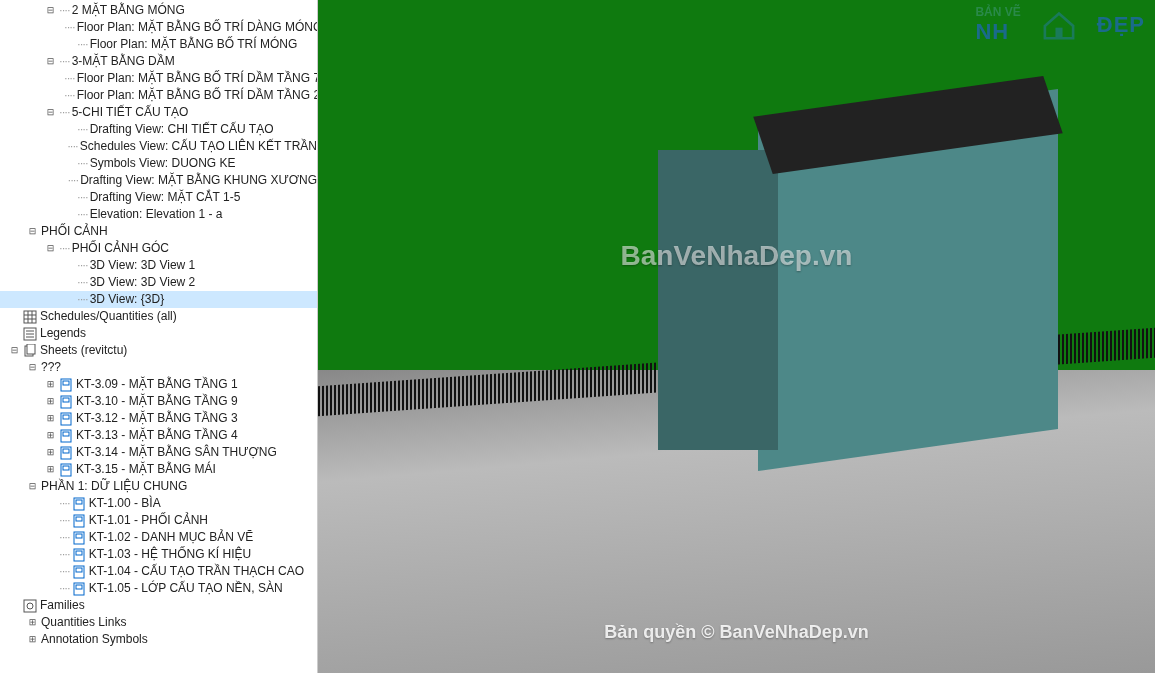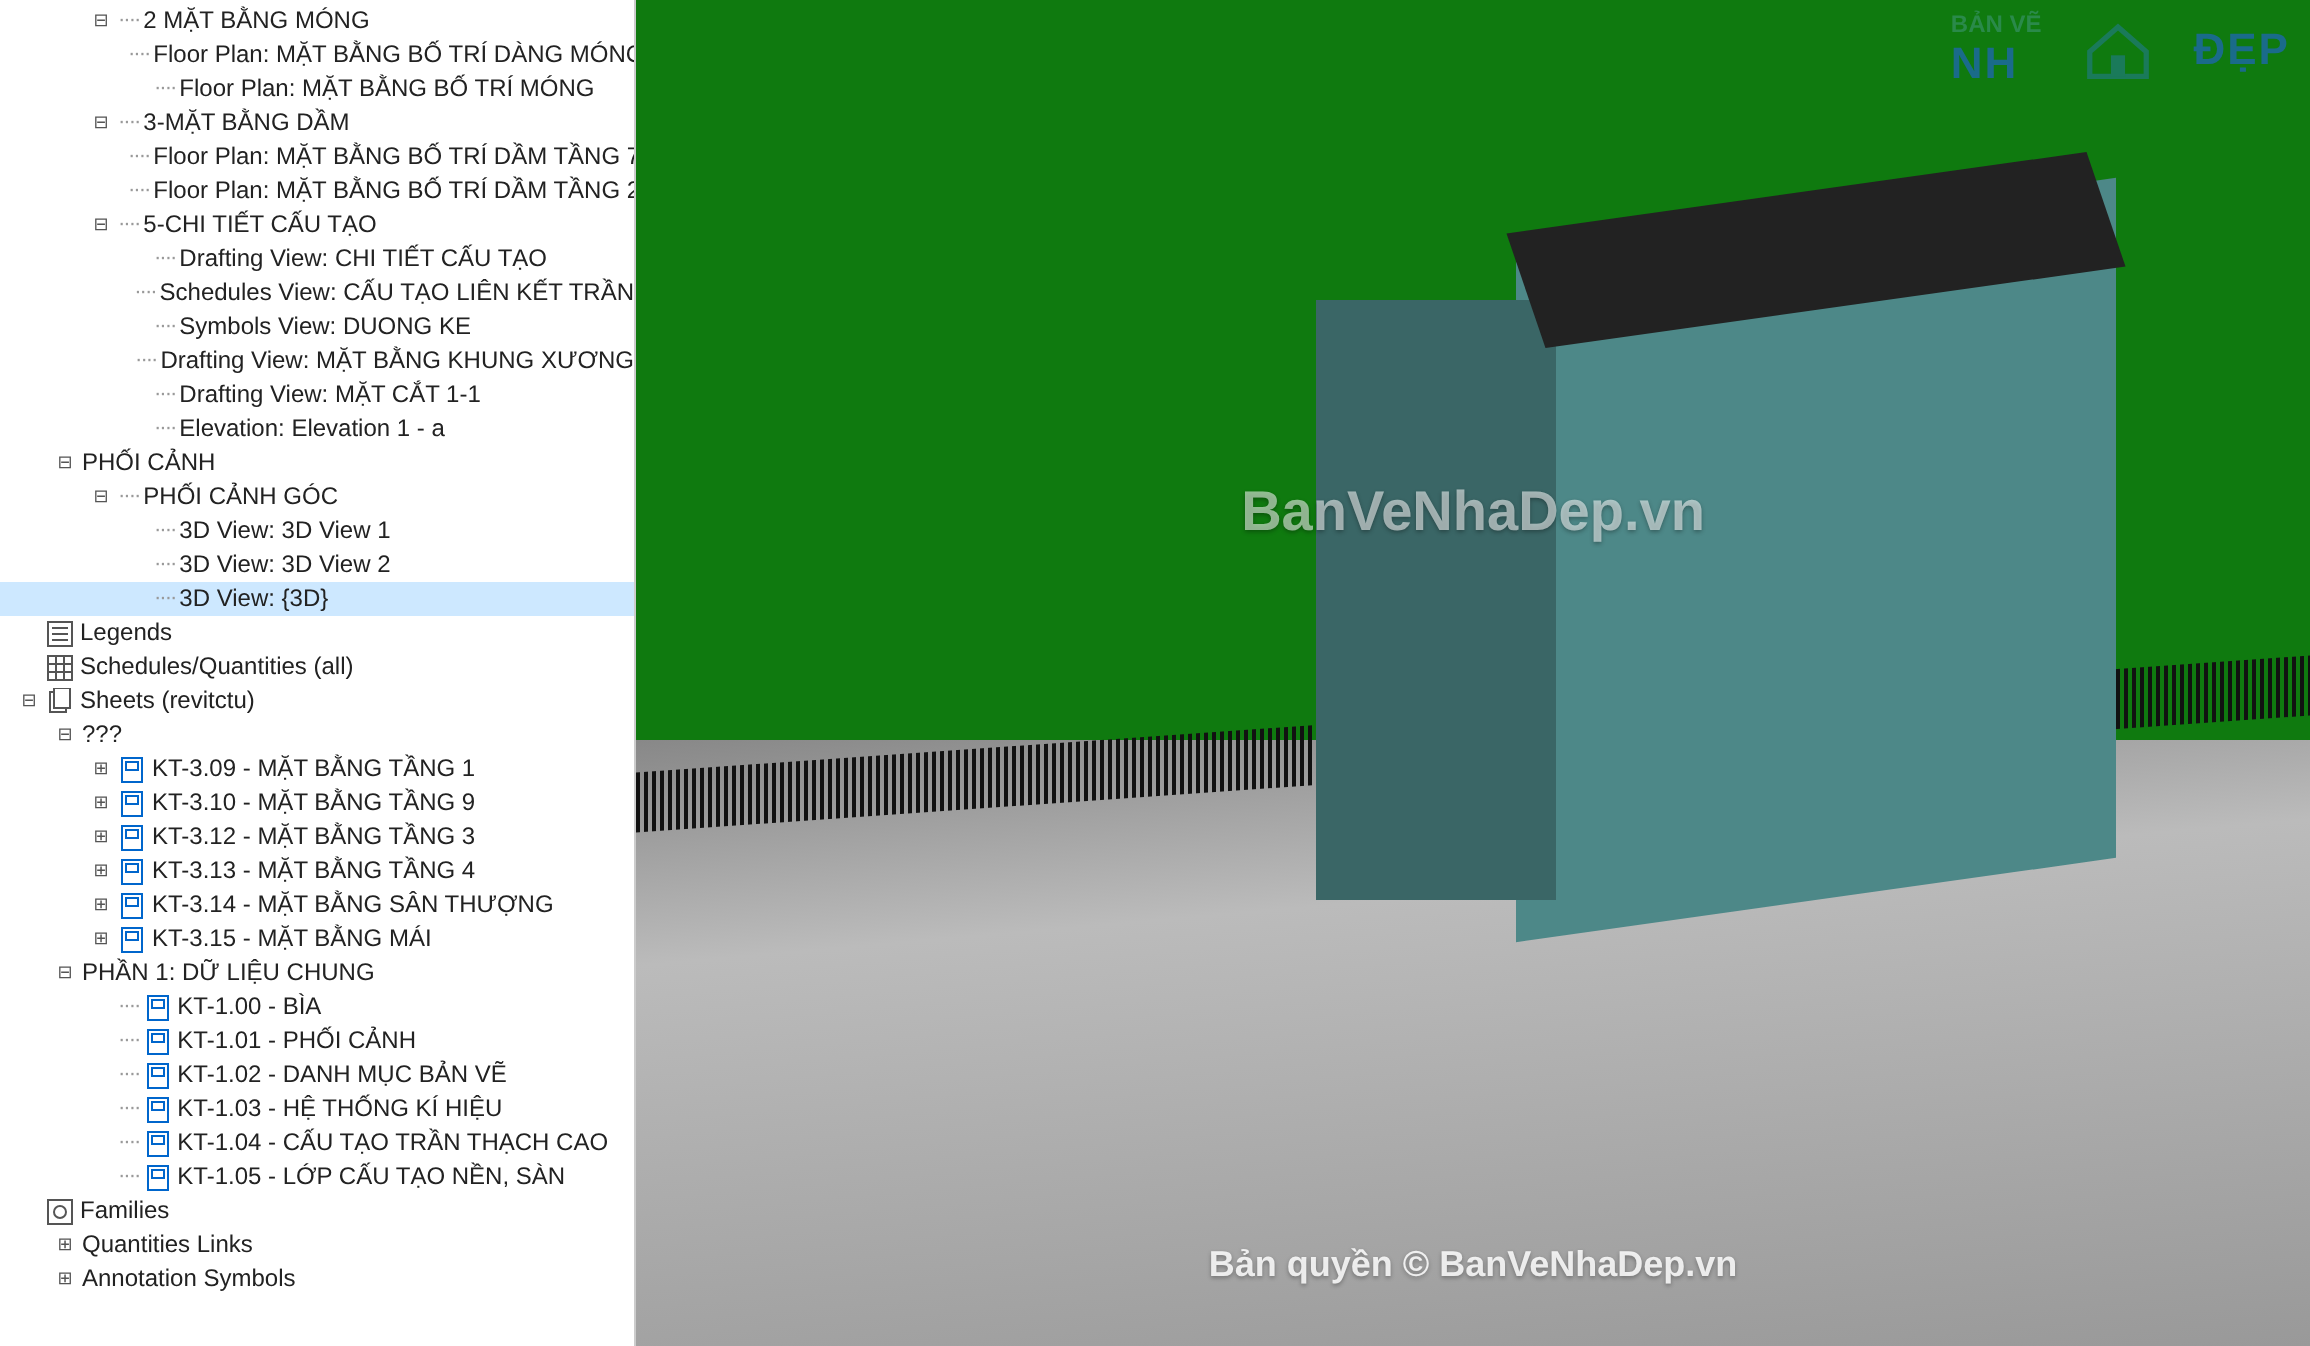--- a/index.html
+++ b/index.html
@@ -88,21 +88,21 @@
       <span class="label">Symbols View: DUONG KE</span>
     </div>
     <div class="tree-item indent-4">
       <span class="expander empty"></span>
       <span class="dotted-line">····</span>
       <span class="label">Drafting View: MẶT BẰNG KHUNG XƯƠNG</span>
     </div>
     <div class="tree-item indent-4">
       <span class="expander empty"></span>
       <span class="dotted-line">····</span>
-      <span class="label">Drafting View: MẶT CẮT 1-1</span>
+      <span class="label">Drafting View: MẶT CẮT 1-5</span>
     </div>
     <div class="tree-item indent-4">
       <span class="expander empty"></span>
       <span class="dotted-line">····</span>
       <span class="label">Elevation: Elevation 1 - a</span>
     </div>
     <div class="tree-item indent-2">
       <span class="expander ">⊟</span>
       <span class="label">PHỐI CẢNH</span>
     </div>
@@ -118,45 +118,45 @@
     </div>
     <div class="tree-item indent-4">
       <span class="expander empty"></span>
       <span class="dotted-line">····</span>
       <span class="label">3D View: 3D View 2</span>
     </div>
     <div class="tree-item indent-4 selected">
       <span class="expander empty"></span>
       <span class="dotted-line">····</span>
       <span class="label">3D View: {3D}</span>
-    </div>
-    <div class="tree-item indent-1">
-      <span class="expander empty"></span>
-      <span class="icon">
-        <svg width="14" height="14" class="cat-icon">
-          <rect x="1" y="1" width="12" height="12"></rect>
-          <line x1="3" y1="4" x2="11" y2="4" stroke="#555"></line>
-          <line x1="3" y1="7" x2="11" y2="7" stroke="#555"></line>
-          <line x1="3" y1="10" x2="11" y2="10" stroke="#555"></line>
-        </svg>
-      </span>
-      <span class="label">Legends</span>
     </div>
     <div class="tree-item indent-1">
       <span class="expander empty"></span>
       <span class="icon">
         <svg width="14" height="14" class="cat-icon">
           <rect x="1" y="1" width="12" height="12"></rect>
           <line x1="1" y1="5" x2="13" y2="5" stroke="#555"></line>
           <line x1="1" y1="9" x2="13" y2="9" stroke="#555"></line>
           <line x1="5" y1="1" x2="5" y2="13" stroke="#555"></line>
           <line x1="9" y1="1" x2="9" y2="13" stroke="#555"></line>
         </svg>
       </span>
       <span class="label">Schedules/Quantities (all)</span>
+    </div>
+    <div class="tree-item indent-1">
+      <span class="expander empty"></span>
+      <span class="icon">
+        <svg width="14" height="14" class="cat-icon">
+          <rect x="1" y="1" width="12" height="12"></rect>
+          <line x1="3" y1="4" x2="11" y2="4" stroke="#555"></line>
+          <line x1="3" y1="7" x2="11" y2="7" stroke="#555"></line>
+          <line x1="3" y1="10" x2="11" y2="10" stroke="#555"></line>
+        </svg>
+      </span>
+      <span class="label">Legends</span>
     </div>
     <div class="tree-item indent-1">
       <span class="expander ">⊟</span>
       <span class="icon">
         <svg width="14" height="14" class="cat-icon">
           <rect x="2" y="2" width="8" height="10"></rect>
           <rect x="4" y="0" width="8" height="10" fill="#fff" stroke="#555"></rect>
         </svg>
       </span>
       <span class="label">Sheets (revitctu)</span>

